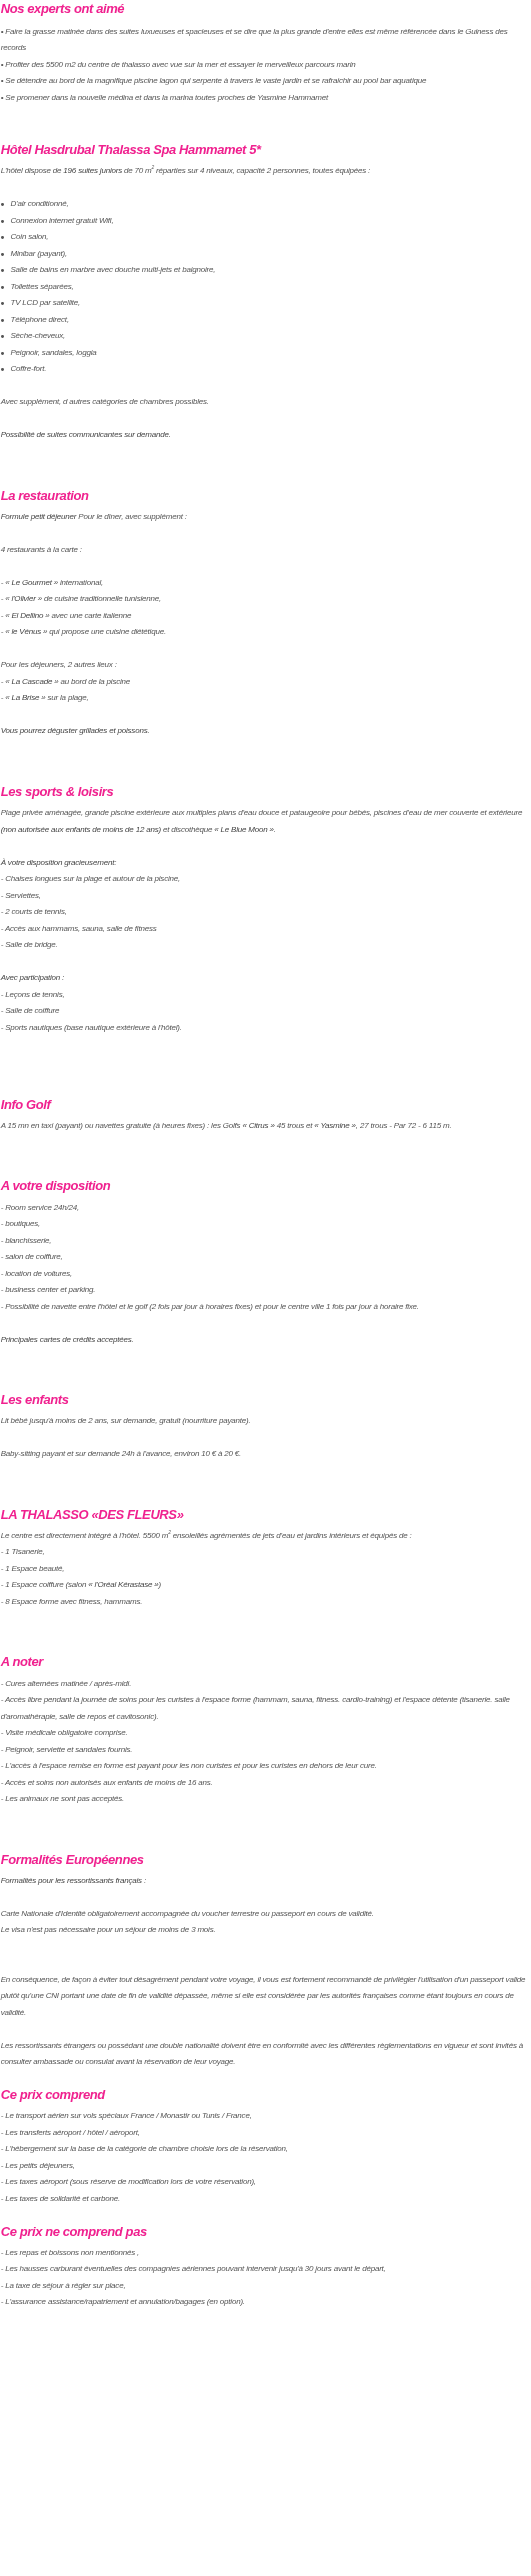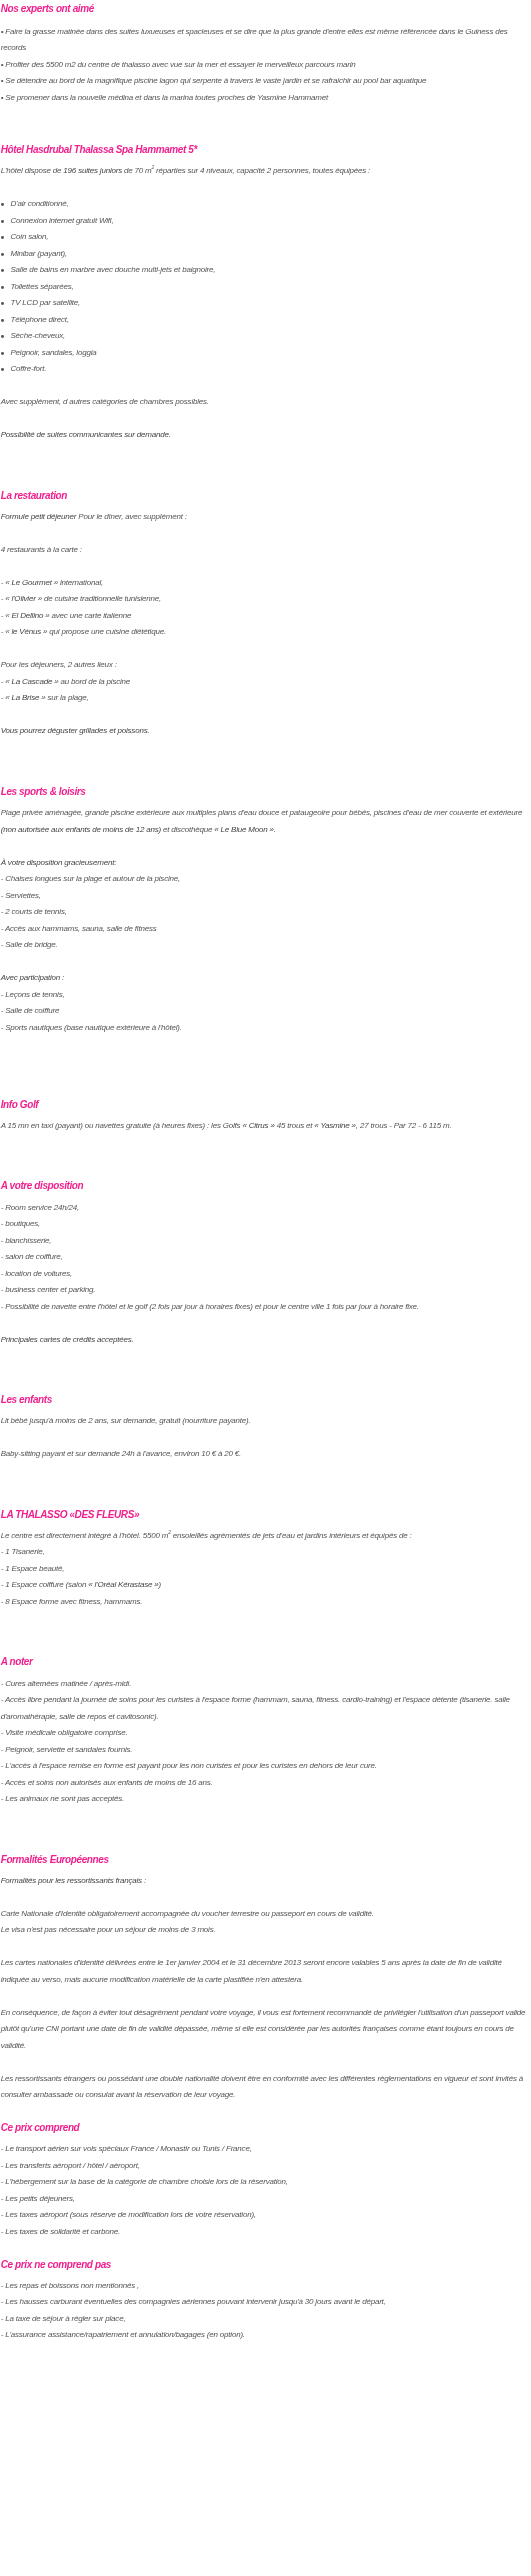--- a/index.html
+++ b/index.html
@@ -11,21 +11,21 @@
     font-size: 8px;
     line-height: 16.5px;
     letter-spacing: -0.2px;
   }
   .page { padding: 0 0 0 0.7px; }
   h2 {
     color: #f0218f;
     font-family: "Liberation Sans", sans-serif;
     font-style: italic;
     font-weight: bold;
-    font-size: 10px;
+    font-size: 13px;
     letter-spacing: -0.4px;
     line-height: 18px;
     margin: 0 0 4.2px 0;
   }
   p { margin: 0; }
   b { color: #444444; font-weight: normal; }
   .blank { height: 16.5px; }
   .gap-section { height: 43px; }
   ul.dots { margin: 0; padding: 0 0 0 9.8px; list-style: none; }
   ul.dots li { position: relative; }
@@ -171,21 +171,20 @@
 
   <div class="gap-section"></div>
 
   <section>
     <h2>Formalités Européennes</h2>
     <p><b>Formalités pour les ressortissants français</b><span> :</span></p>
     <div class="blank"></div>
     <p>Carte Nationale d'Identité obligatoirement accompagnée du voucher terrestre ou passeport en cours de validité.</p>
     <p>Le visa n'est pas nécessaire pour un séjour de moins de 3 mois.</p>
     <div class="blank"></div>
-    <p>Les cartes nationales d'identité délivrées entre le 1er janvier 2004 et le 31 décembre 2013 seront encore valables 5 ans après la date de fin de validité indiquée au verso, mais aucune modification matérielle de la carte plastifiée n'en attestera.</p>
     <div class="blank"></div>
     <p>En conséquence, de façon à éviter tout désagrément pendant votre voyage, il vous est fortement recommandé de privilégier l'utilisation d'un passeport valide plutôt qu'une CNI portant une date de fin de validité dépassée, même si elle est considérée par les autorités françaises comme étant toujours en cours de validité.</p>
     <div class="blank"></div>
     <p>Les ressortissants étrangers ou possédant une double nationalité doivent être en conformité avec les différentes règlementations en vigueur et sont invités à consulter ambassade ou consulat avant la réservation de leur voyage.</p>
   </section>
 
   <div style="height:15.4px"></div>
 
   <section>
     <h2>Ce prix comprend</h2>

